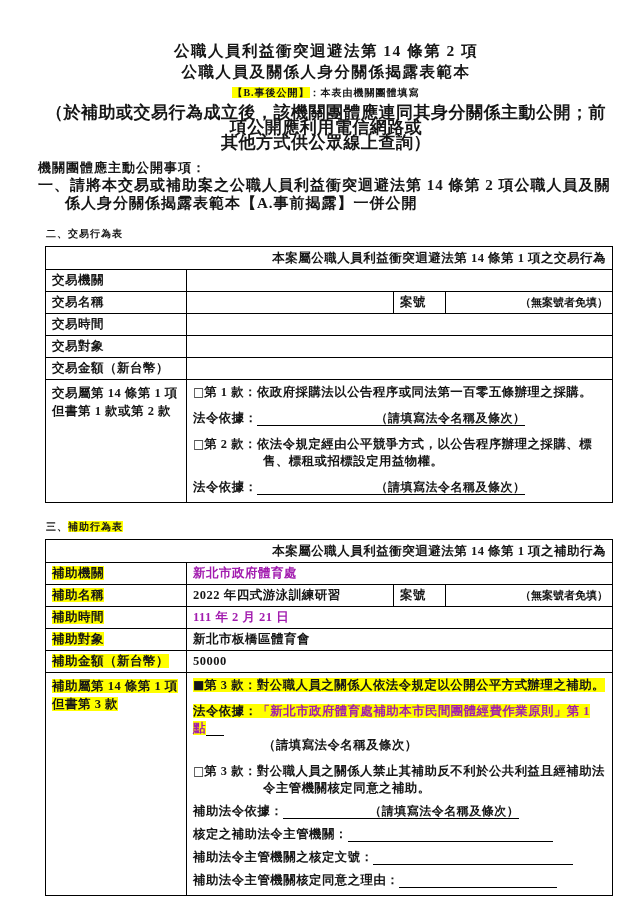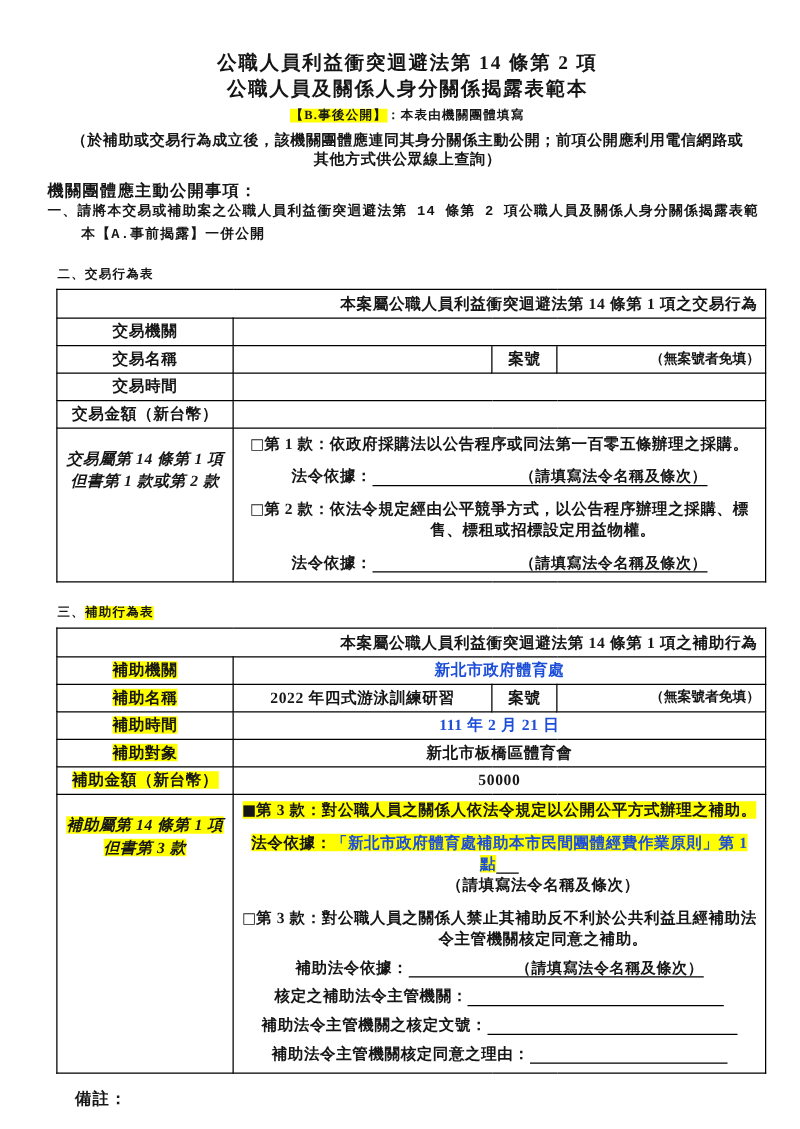--- a/index.html
+++ b/index.html
@@ -7,39 +7,39 @@
     width:640px;height:903px;background:#ffffff;overflow:hidden;
     font-family:"Liberation Serif","DejaVu Serif",serif;
     font-weight:bold;color:#161616;
   }
   .page{box-sizing:border-box;width:640px;height:743px;padding:40px 26px 0 38px;}
 
   
   .title-line{text-align:center;font-size:15.5px;line-height:21px;letter-spacing:1.5px;}
   .subtitle-line{text-align:center;font-size:10px;line-height:20px;margin-top:1px;letter-spacing:1px;}
   .hl{background:#ffff00;}
-  .blue{color:#1d4ed8;}
-  .note-line{text-align:center;font-size:12px;line-height:15px;letter-spacing:.5px;}
+  .blue{color:#a21caf;}
+  .note-line{text-align:center;font-size:17px;line-height:15px;letter-spacing:.5px;}
   .note-wrap{margin-top:2px;}
 
   
   .sec-heading{font-size:13px;line-height:17px;margin-top:9px;letter-spacing:1px;}
-  .open-item{font-size:11px;line-height:17.5px;letter-spacing:1px;padding-left:27px;text-indent:-27px;margin-top:1px;font-family:Liberation Mono, monospace;}
+  .open-item{font-size:15px;line-height:17.5px;letter-spacing:1px;padding-left:27px;text-indent:-27px;margin-top:1px;}
 
   
   .tbl-caption{font-size:10px;letter-spacing:1px;margin:15px 0 0 8px;}
   .tbl-caption.second{margin-top:17px;}
 
   
   table{border-collapse:collapse;table-layout:fixed;width:567px;margin:5px 0 0 7px;}
-  td{border:1px solid #000;padding:1px 6px;font-size:12.5px;line-height:19px;letter-spacing:.5px;vertical-align:middle;box-sizing:border-box;text-align:center;}
+  td{border:1px solid #000;padding:1px 6px;font-size:12.5px;line-height:19px;letter-spacing:.5px;vertical-align:middle;box-sizing:border-box;}
   .thead td{text-align:right;height:23px;}
   .rowlab{height:22px;}
   .case-hint{text-align:right;font-size:11px;letter-spacing:0;padding-right:4px;}
-  .clause-cell{vertical-align:top;padding-top:15px;font-style:italic;}
+  .clause-cell{vertical-align:top;padding-top:4px;}
   .clause-cell div{line-height:18px;}
   .bigcell{vertical-align:top;padding:4px 6px 6px 6px;}
   .bigcell p{margin:0;font-size:12.4px;line-height:17px;}
   .opt{padding-left:70px;text-indent:-70px;}
   .gap{margin-top:9px !important;}
   .gap-sm{margin-top:6px !important;}
   .hint-ind{padding-left:70px;}
   .cb{font-family:"DejaVu Sans",sans-serif;font-size:12px;letter-spacing:0;}
   .u{border-bottom:1px solid #000;}
   .sp{display:inline-block;height:10px;}
@@ -83,20 +83,24 @@
       <td colspan="3"></td>
     </tr>
     <tr class="rowlab">
       <td>交易名稱</td>
       <td></td>
       <td>案號</td>
       <td class="case-hint">（無案號者免填）</td>
     </tr>
     <tr class="rowlab">
       <td>交易時間</td>
+      <td colspan="3"></td>
+    </tr>
+    <tr class="rowlab">
+      <td>交易對象</td>
       <td colspan="3"></td>
     </tr>
     <tr class="rowlab">
       <td>交易金額（新台幣）</td>
       <td colspan="3"></td>
     </tr>
     <tr>
       <td class="clause-cell">
         <div>交易屬第 14 條第 1 項</div>
         <div>但書第 1 款或第 2 款</div>

